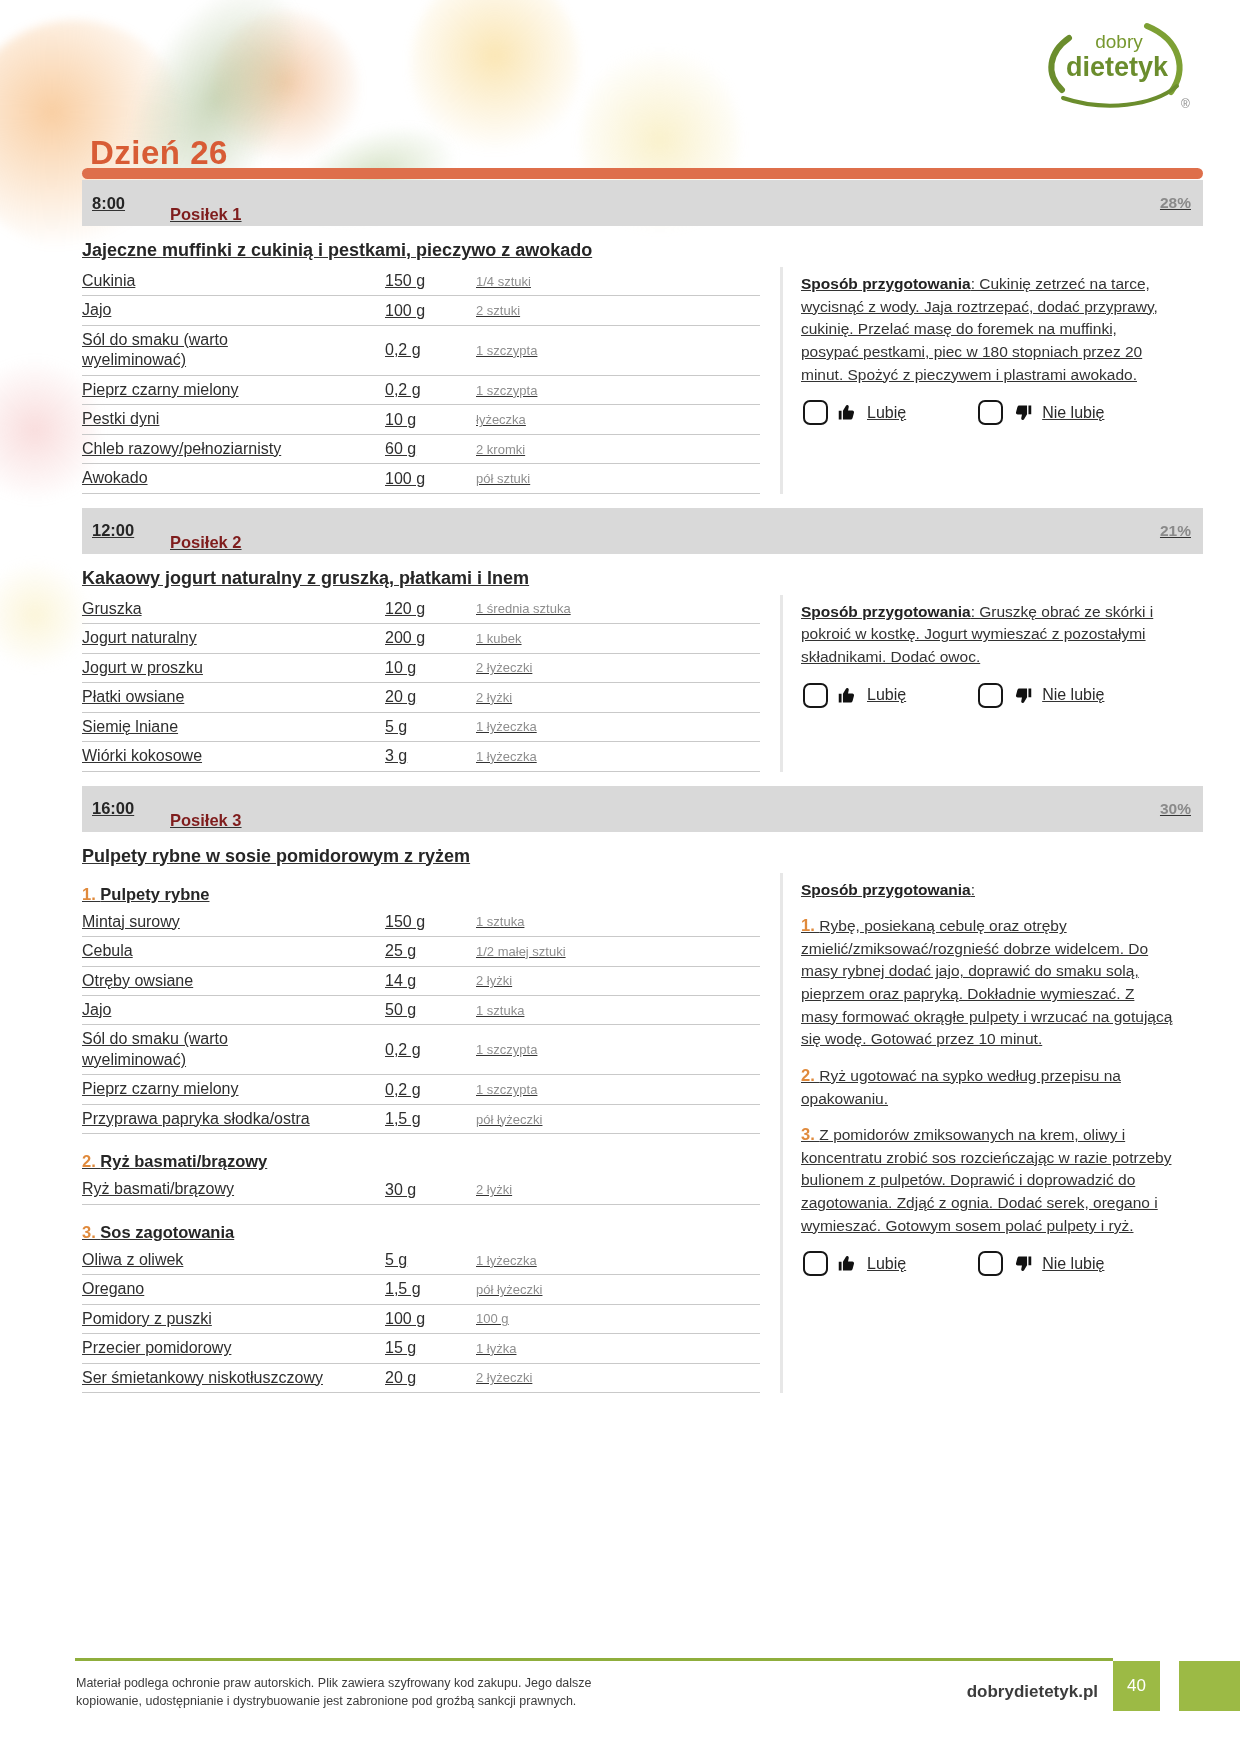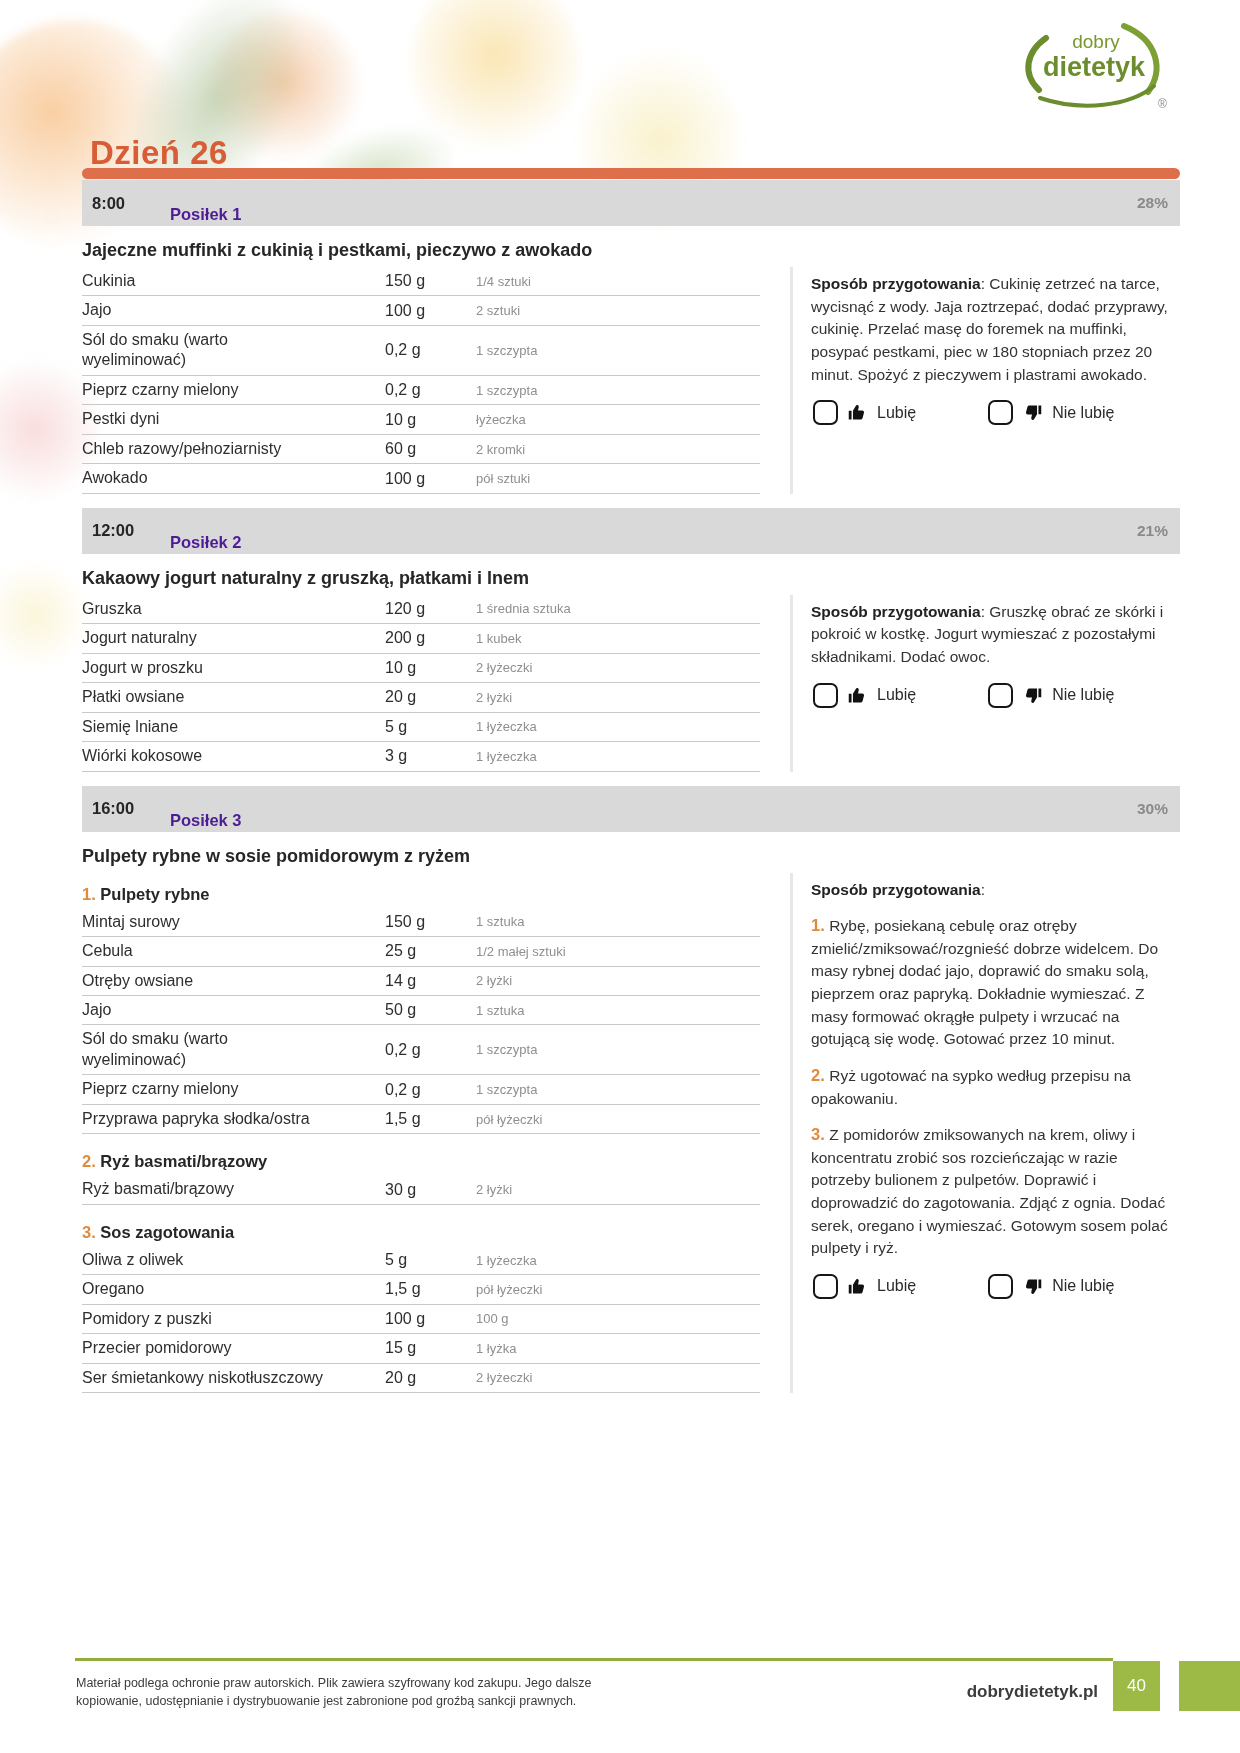--- a/index.html
+++ b/index.html
@@ -9,38 +9,38 @@
   .decor{position:absolute;border-radius:50%;filter:blur(5px);z-index:0;pointer-events:none;}
   .d1{left:-40px;top:20px;width:230px;height:230px;background:radial-gradient(circle at 40% 40%, rgba(244,166,86,.55), rgba(244,166,86,0) 70%);}
   .d2{left:210px;top:10px;width:150px;height:160px;background:radial-gradient(circle at 50% 45%, rgba(233,144,70,.45), rgba(233,144,70,0) 70%);}
   .d3{left:140px;top:-30px;width:150px;height:260px;background:radial-gradient(ellipse at 50% 50%, rgba(150,176,120,.5), rgba(150,176,120,0) 70%);transform:rotate(28deg);}
   .d4{left:410px;top:-30px;width:170px;height:190px;background:radial-gradient(circle at 50% 45%, rgba(247,210,120,.55), rgba(247,210,120,0) 72%);}
   .d5{left:580px;top:40px;width:160px;height:200px;background:radial-gradient(circle at 50% 50%, rgba(246,232,170,.6), rgba(246,232,170,0) 72%);}
   .d6{left:290px;top:130px;width:170px;height:90px;background:radial-gradient(ellipse, rgba(164,192,130,.45), rgba(164,192,130,0) 70%);transform:rotate(-18deg);}
   .d7{left:-30px;top:350px;width:130px;height:160px;background:radial-gradient(circle, rgba(240,170,170,.4), rgba(240,170,170,0) 70%);}
   .d8{left:-20px;top:560px;width:110px;height:110px;background:radial-gradient(circle, rgba(246,230,160,.4), rgba(246,230,160,0) 70%);}
 
-  .content{position:relative;z-index:1;padding:0 60px 0 82px;}
+  .content{position:relative;z-index:1;padding:0 37px 0 82px;text-decoration:underline;}
   .top{position:relative;height:168px;}
   .logo{position:absolute;top:12px;right:8px;width:160px;height:104px;}
   .page-title{position:absolute;left:8px;bottom:-4px;margin:0;font-size:33px;font-weight:bold;color:#D85C35;letter-spacing:.5px;}
 
   .accent-bar{height:11px;border-radius:6px;background:#DE6F4B;}
 
   .meal + .meal{margin-top:14px;}
   .meal:first-child{margin-top:1px;}
   .meal-header{height:46px;background:#D9D9D9;display:flex;align-items:center;font-size:16.5px;}
   .meal-time{font-weight:bold;color:#262626;margin-left:10px;width:52px;}
-  .meal-name{font-weight:bold;color:#4c1d95;margin-left:26px;margin-top:23px;}
+  .meal-name{font-weight:bold;color:#7f1d1d;margin-left:26px;margin-top:23px;}
   .meal-percent{margin-left:auto;margin-right:12px;color:#8a8a8a;font-weight:600;font-size:15.5px;}
 
   .meal-title{margin:14px 0 6px 0;font-size:18px;color:#262626;font-weight:bold;}
   .meal-body{display:flex;align-items:stretch;}
   .col-left{flex:0 0 678px;width:678px;}
-  .col-right{flex:1;margin-left:30px;border-left:3px solid #e7e7e7;padding:6px 0 0 18px;}
+  .col-right{flex:1;margin-left:20px;border-left:3px solid #e7e7e7;padding:6px 0 0 18px;}
 
   .group-heading{margin:18px 0 4px 0;font-size:16.5px;font-weight:bold;color:#262626;}
   .col-left > .group-heading:first-child{margin-top:12px;}
   .group-num{color:#E08A3C;}
 
   .ing-row{display:flex;align-items:center;border-bottom:1px solid #c9c9c9;padding:4px 0;min-height:19px;}
   .ing-name{flex:0 0 303px;box-sizing:border-box;padding-right:60px;font-size:16px;color:#2e2e2e;line-height:1.28;}
   .ing-amt{flex:0 0 91px;font-size:16px;color:#2e2e2e;}
   .ing-measure{flex:1;font-size:13px;color:#8f8f8f;}
 

